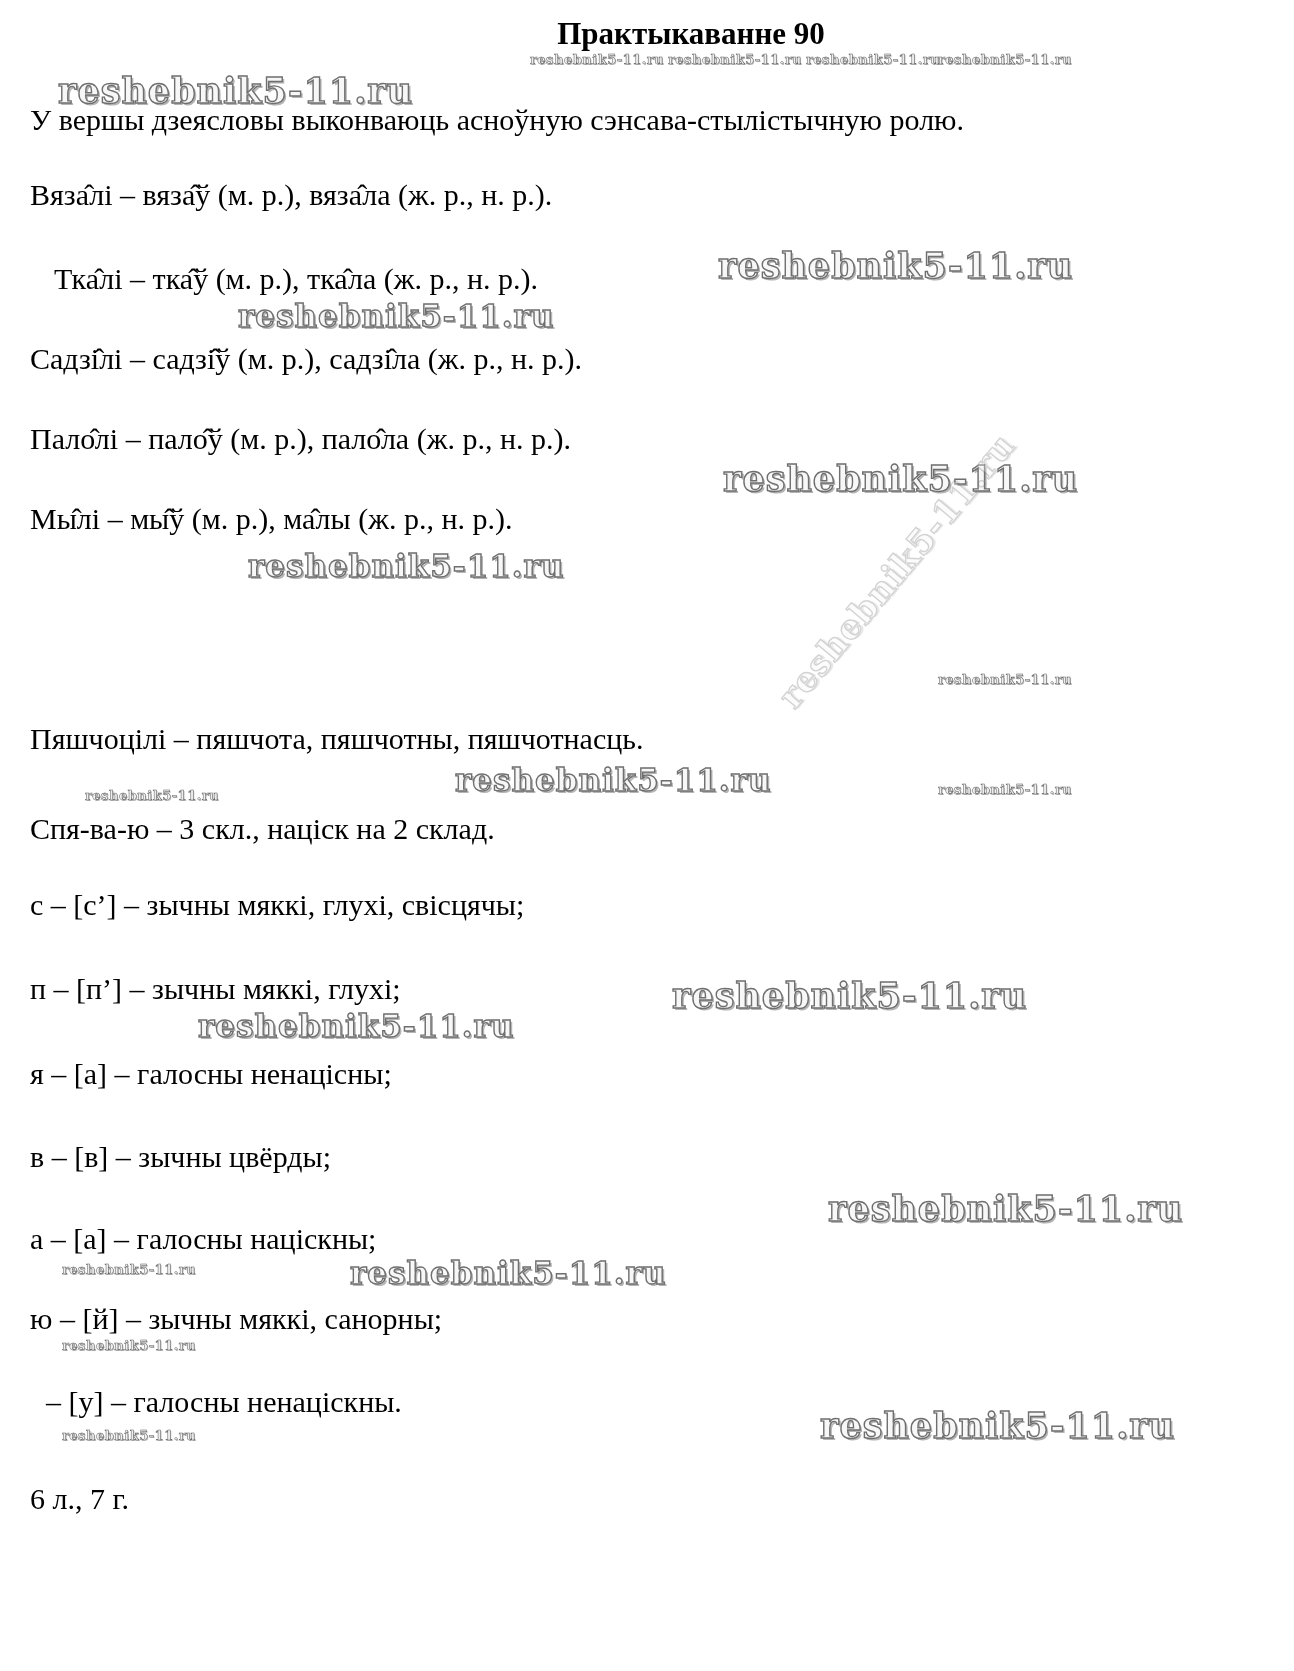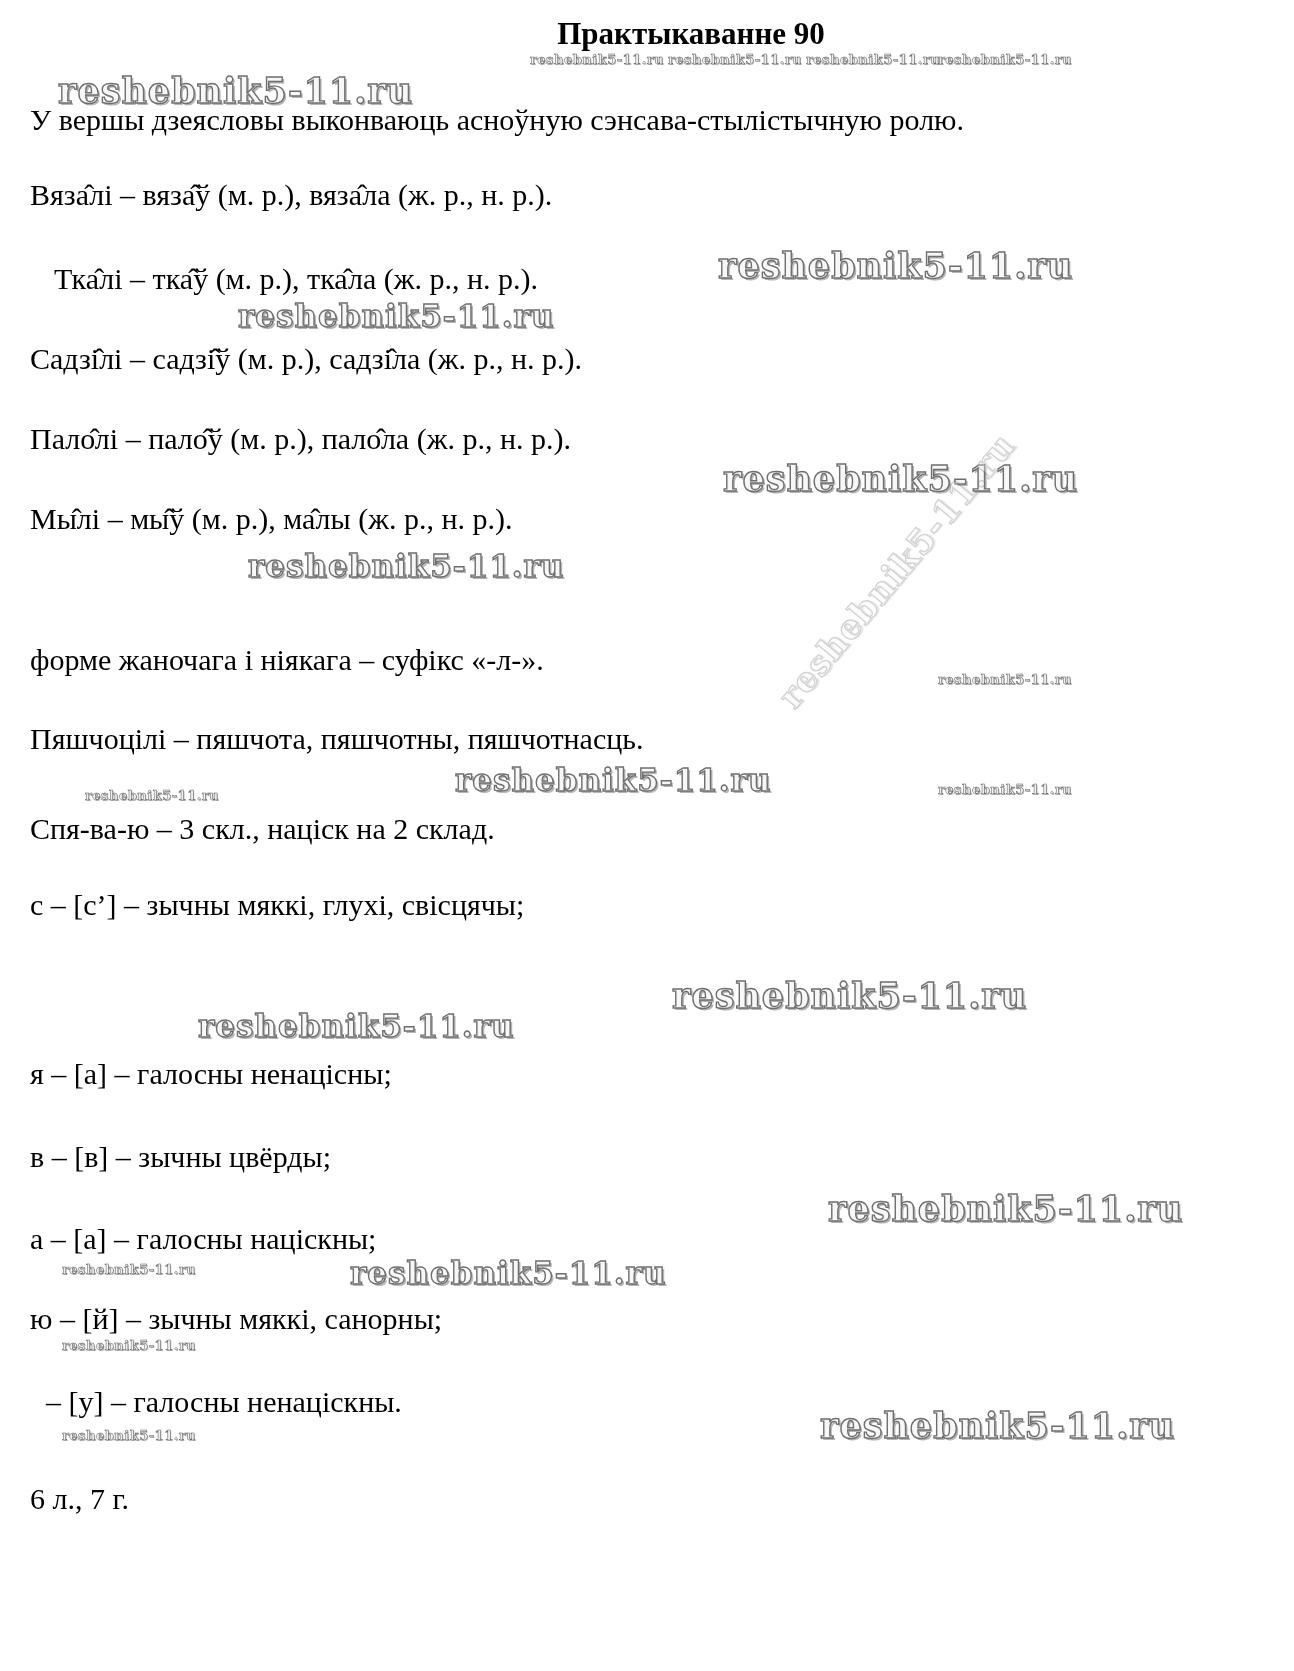--- a/index.html
+++ b/index.html
@@ -90,24 +90,24 @@
   <div class="wm wm-small" style="left:62px;  top:1262px;">reshebnik5-11.ru</div>
   <div class="wm wm-small" style="left:62px;  top:1338px;">reshebnik5-11.ru</div>
   <div class="wm wm-small" style="left:62px;  top:1428px;">reshebnik5-11.ru</div>
 
   <div class="line" style="top:103px;">У вершы дзеясловы выконваюць асноўную сэнсава-стылістычную ролю.</div>
   <div class="line" style="top:178px;">Вяза̂лі – вяза̂ў (м. р.), вяза̂ла (ж. р., н. р.).</div>
   <div class="line" style="top:262px;margin-left:24px;">Тка̂лі – тка̂ў (м. р.), тка̂ла (ж. р., н. р.).</div>
   <div class="line" style="top:342px;">Садзі̂лі – садзі̂ў (м. р.), садзі̂ла (ж. р., н. р.).</div>
   <div class="line" style="top:422px;">Пало̂лі – пало̂ў (м. р.), пало̂ла (ж. р., н. р.).</div>
   <div class="line" style="top:502px;">Мы̂лі – мы̂ў (м. р.), ма̂лы (ж. р., н. р.).</div>
-  <div class="line" style="top:643px;">форме жаночага і ніякага – суфікс «-л-».</div>
   <div class="line" style="top:722px;">Пяшчоцілі – пяшчота, пяшчотны, пяшчотнасць.</div>
   <div class="line" style="top:812px;">Спя-ва-ю – 3 скл., націск на 2 склад.</div>
   <div class="line" style="top:888px;">с – [с’] – зычны мяккі, глухі, свісцячы;</div>
+  <div class="line" style="top:972px;">п – [п’] – зычны мяккі, глухі;</div>
   <div class="line" style="top:1140px;">в – [в] – зычны цвёрды;</div>
   <div class="line" style="top:1057px;">я – [а] – галосны ненацісны;</div>
   <div class="line" style="top:1222px;">а – [а] – галосны націскны;</div>
   <div class="line" style="top:1302px;">ю – [й] – зычны мяккі, санорны;</div>
   <div class="line" style="top:1385px; left:46px;">– [у] – галосны ненаціскны.</div>
   <div class="line" style="top:1482px;">6 л., 7 г.</div>
 
 </div>
 
 </body></html>

